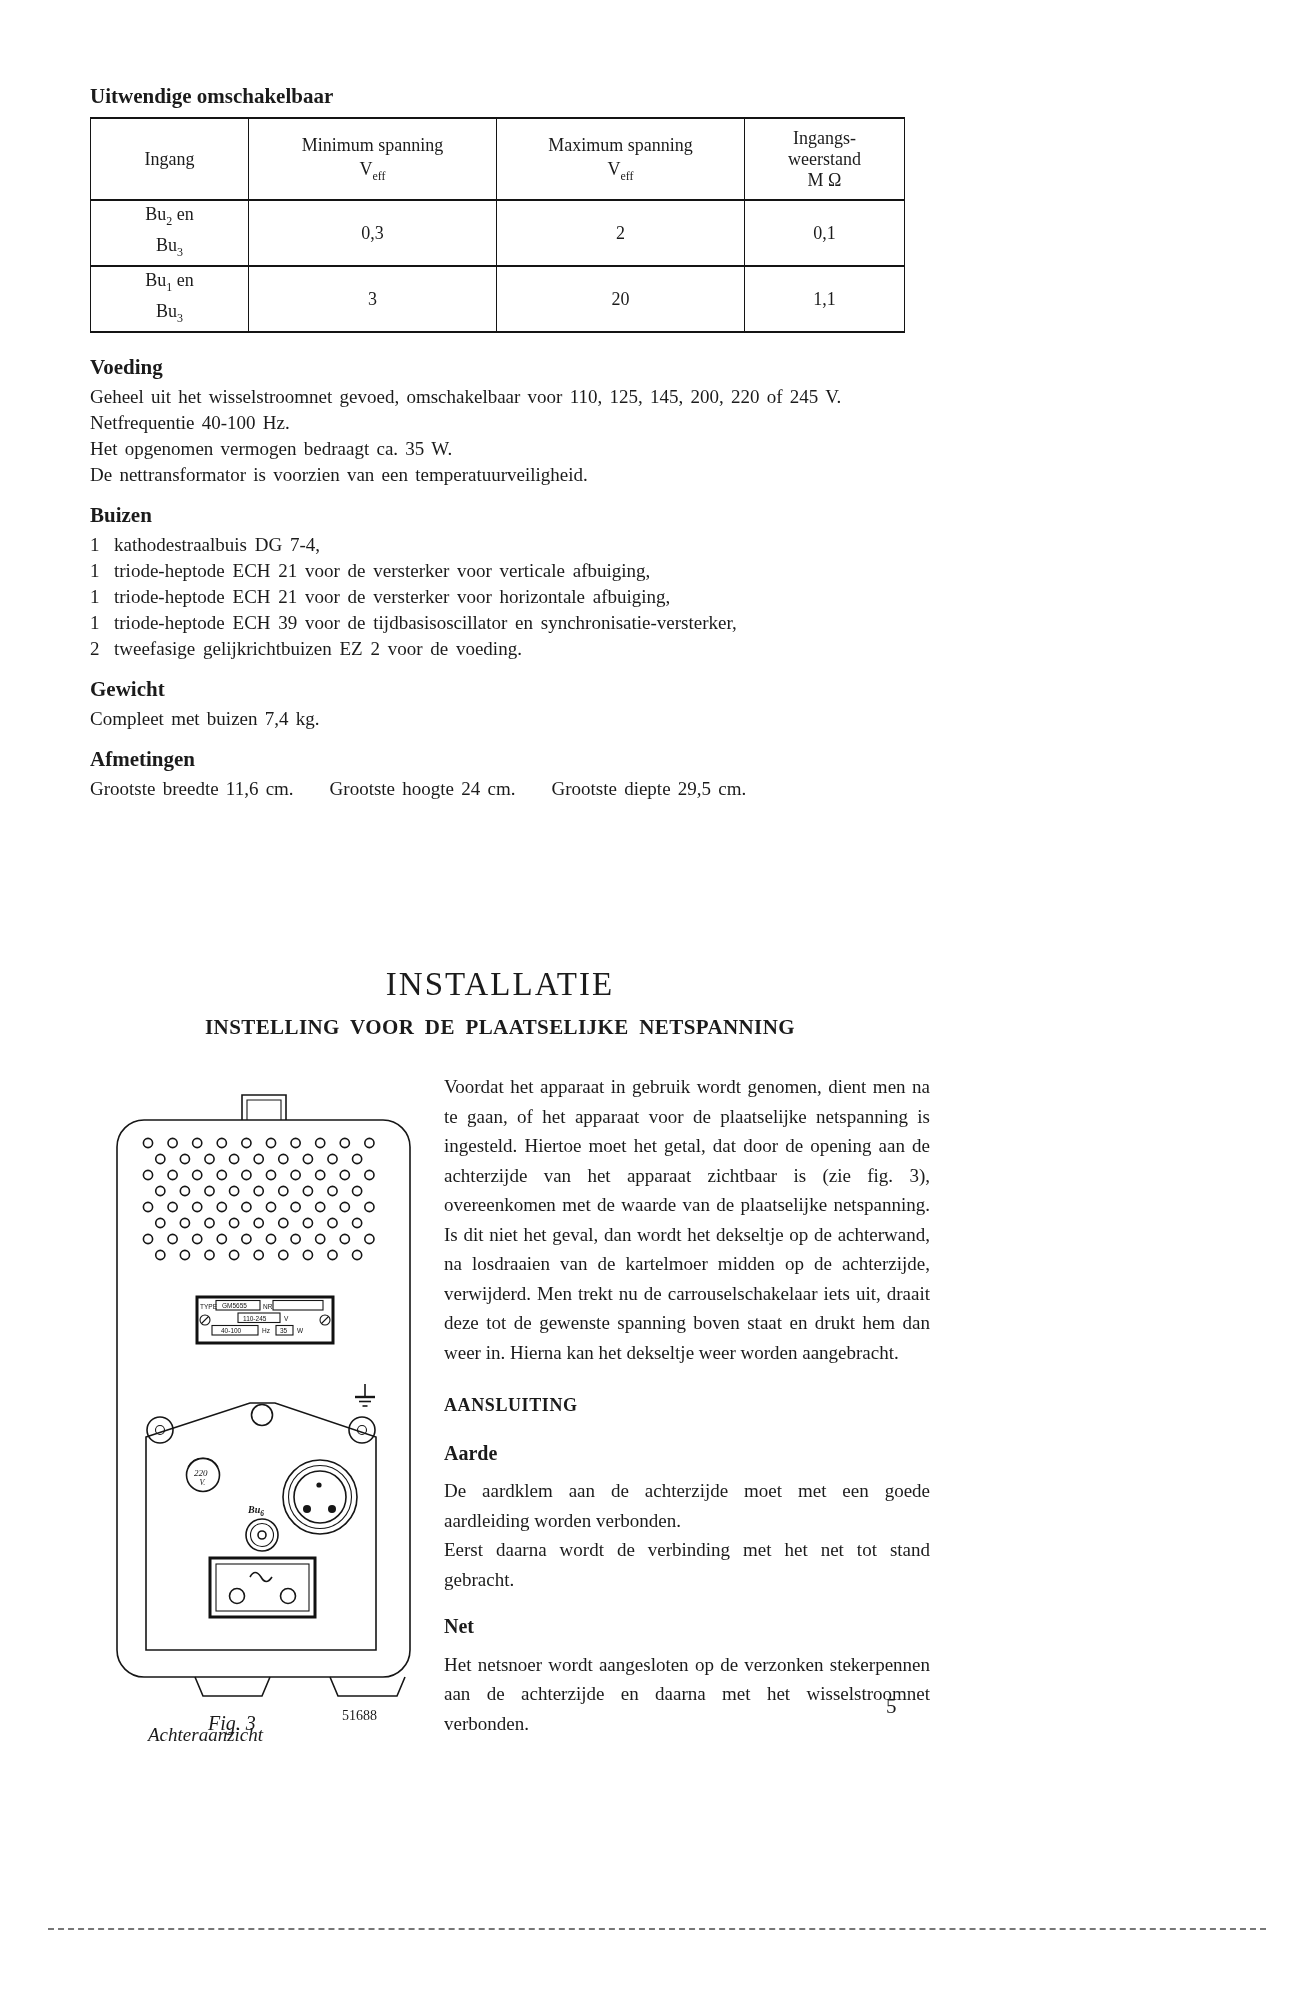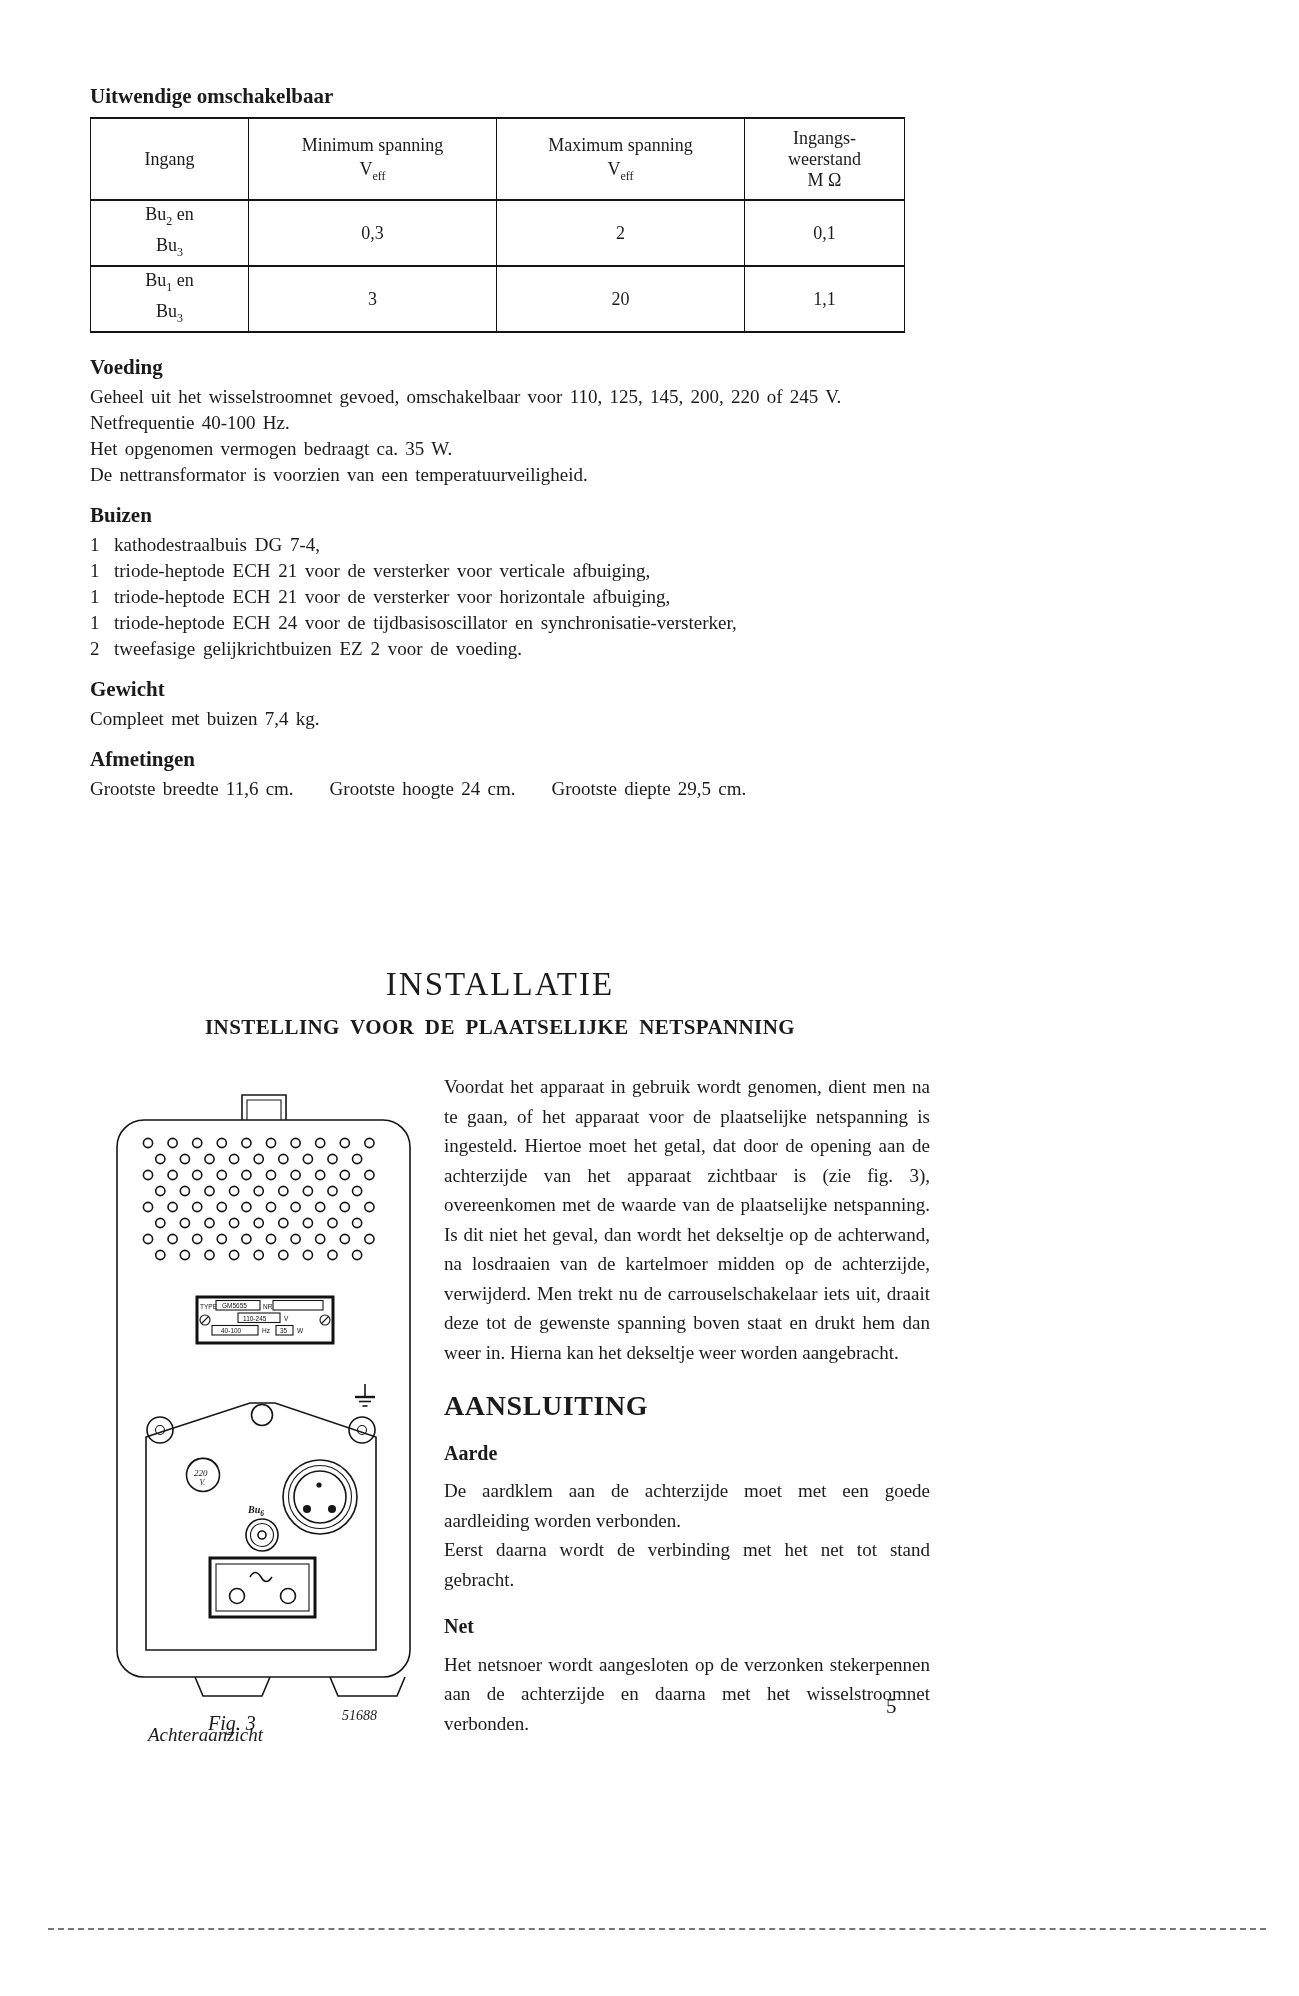--- a/index.html
+++ b/index.html
@@ -33,25 +33,25 @@
   .dim-part{margin-right:36px;word-spacing:2.5px;}
   
   .install-head{position:absolute;left:90px;top:966px;width:820px;text-align:center;}
   .install-title{font-size:33px;letter-spacing:2px;font-weight:normal;}
   .install-sub{margin-top:12px;text-align:center;font-weight:bold;font-size:21px;letter-spacing:0.4px;word-spacing:5px;}
   
   .columns{position:absolute;left:90px;top:1072px;width:840px;display:flex;gap:12px;}
   .fig-col{position:relative;width:342px;flex:none;height:720px;}
   .fig-col svg{position:absolute;left:10px;top:13px;}
   .fig-caption{position:absolute;left:118px;top:640px;font-style:italic;font-size:20px;}
-  .fig-ref{position:absolute;left:252px;top:636px;font-style:italic;font-size:14px;text-align:center;}
+  .fig-ref{position:absolute;left:252px;top:636px;font-size:14px;text-align:center;}
   .fig-sub{position:absolute;left:58px;top:652px;font-style:italic;font-size:19px;}
   .text-col{width:486px;font-size:19px;line-height:29.5px;}
   .text-col p{margin:0;text-align:justify;}
-  .h-big{font-weight:bold;font-size:28px;letter-spacing:0.6px;margin:24px 0 14px 0;}
+  .h-big{font-weight:bold;font-size:18px;letter-spacing:0.6px;margin:24px 0 14px 0;}
   .h-sub{font-weight:bold;font-size:20px;margin:18px 0 8px 0;}
   
   .ln{fill:none;stroke:#161616;stroke-width:1.6px;}
   .ln-thin{fill:none;stroke:#161616;stroke-width:1.1px;}
   .ln-thick{fill:none;stroke:#111111;stroke-width:3px;}
   .ink{fill:#161616;stroke:none;}
   svg text{font-family:"Liberation Sans","DejaVu Sans",sans-serif;fill:#141414;}
   .plate-txt{font-size:6.5px;}
   .fig-italic{font-family:"Liberation Serif","DejaVu Serif",serif;font-style:italic;}
   
@@ -129,21 +129,21 @@
       <div class="tube-row">
           <span class="qty">1</span>
           <span>triode-heptode ECH 21 voor de versterker voor verticale afbuiging,</span>
         </div>
       <div class="tube-row">
           <span class="qty">1</span>
           <span>triode-heptode ECH 21 voor de versterker voor horizontale afbuiging,</span>
         </div>
       <div class="tube-row">
           <span class="qty">1</span>
-          <span>triode-heptode ECH 24 voor de tijdbasisoscillator en synchronisatie-versterker,</span>
+          <span>triode-heptode ECH 39 voor de tijdbasisoscillator en synchronisatie-versterker,</span>
         </div>
       <div class="tube-row">
           <span class="qty">2</span>
           <span>tweefasige gelijkrichtbuizen EZ 2 voor de voeding.</span>
         </div>
     </div>
 
     <div class="section">
       <div class="h-section">Gewicht</div>
       <div class="body-line">Compleet met buizen 7,4 kg.</div>

